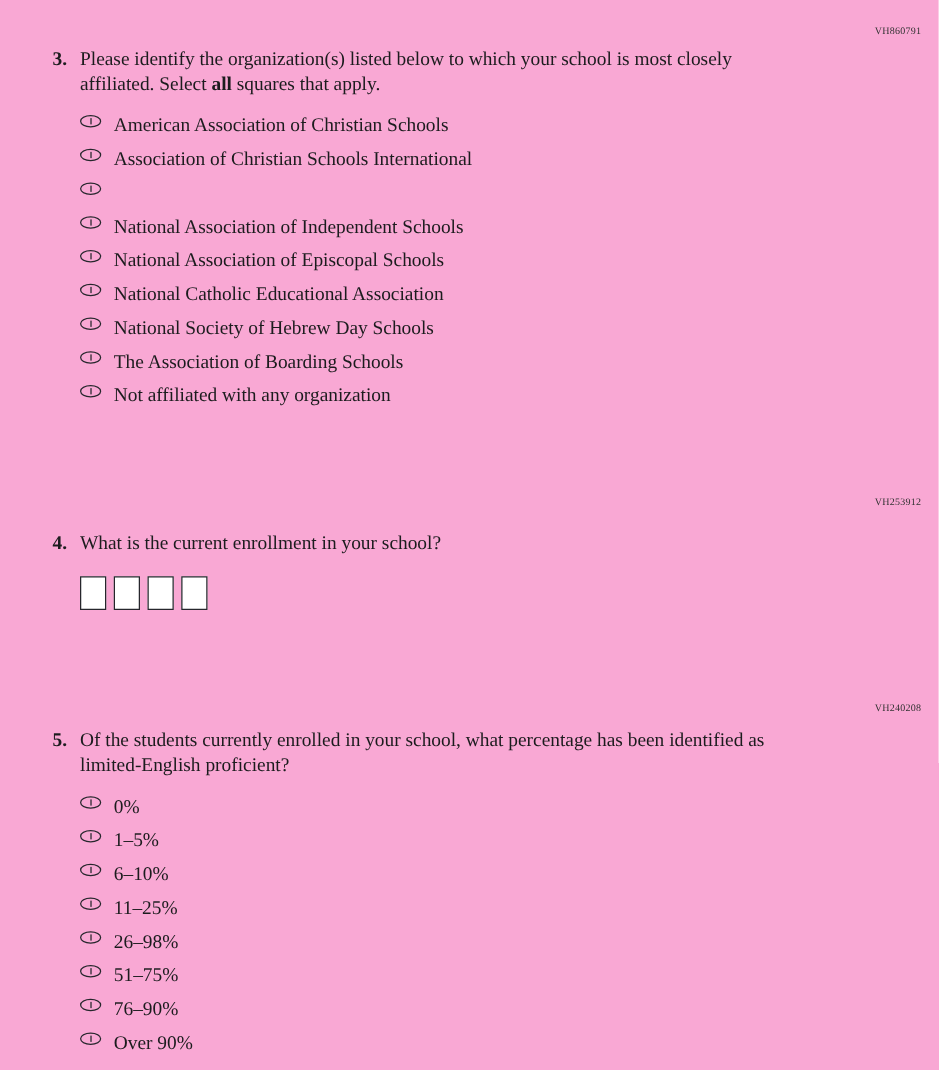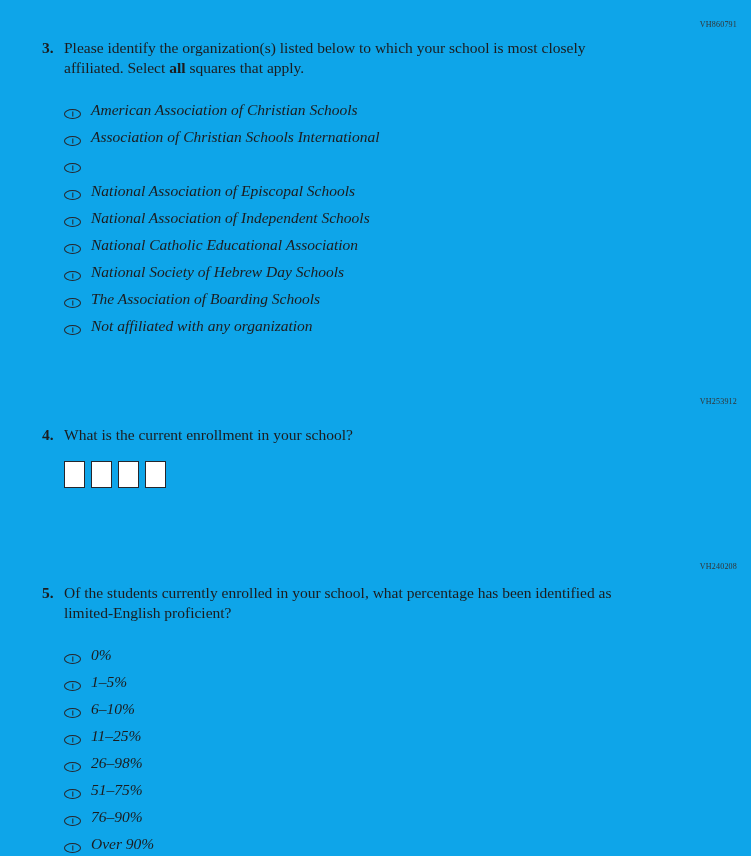--- a/index.html
+++ b/index.html
@@ -4,21 +4,21 @@
 <style>
   html, body {
     margin: 0;
     padding: 0;
     background: #ffffff;
   }
   .page {
     position: relative;
     width: 751px;
     height: 856px;
-    background: #0ea5e9;
+    background: #f9a8d4;
     font-family: "Liberation Serif", "DejaVu Serif", serif;
     color: #1c1c1e;
     overflow: hidden;
   }
   .acc-code {
     position: absolute;
     font-size: 8px;
     letter-spacing: 0.2px;
     color: #333;
     right: 14px;
@@ -45,23 +45,22 @@
     line-height: 1.28;
     max-width: 545px;
   }
   .q-text .bold { font-weight: bold; }
   .options {
     margin-top: 14px;
     margin-left: 22px;
   }
   .option-row {
     display: flex;
-    align-items: flex-end;
+    align-items: flex-start;
     height: 27px;
-    font-style: italic;
   }
   .oval {
     display: inline-block;
     position: relative;
     width: 17px;
     height: 10px;
     border: 1.6px solid #26262c;
     border-radius: 50%;
     box-sizing: border-box;
     margin-right: 10px;
@@ -122,25 +121,25 @@
       </div>
       <div class="option-row">
         <span class="oval"></span>
         <span class="option-label">Association of Christian Schools International</span>
       </div>
       <div class="option-row">
         <span class="oval"></span>
       </div>
       <div class="option-row">
         <span class="oval"></span>
+        <span class="option-label">National Association of Independent Schools</span>
+      </div>
+      <div class="option-row">
+        <span class="oval"></span>
         <span class="option-label">National Association of Episcopal Schools</span>
-      </div>
-      <div class="option-row">
-        <span class="oval"></span>
-        <span class="option-label">National Association of Independent Schools</span>
       </div>
       <div class="option-row">
         <span class="oval"></span>
         <span class="option-label">National Catholic Educational Association</span>
       </div>
       <div class="option-row">
         <span class="oval"></span>
         <span class="option-label">National Society of Hebrew Day Schools</span>
       </div>
       <div class="option-row">

